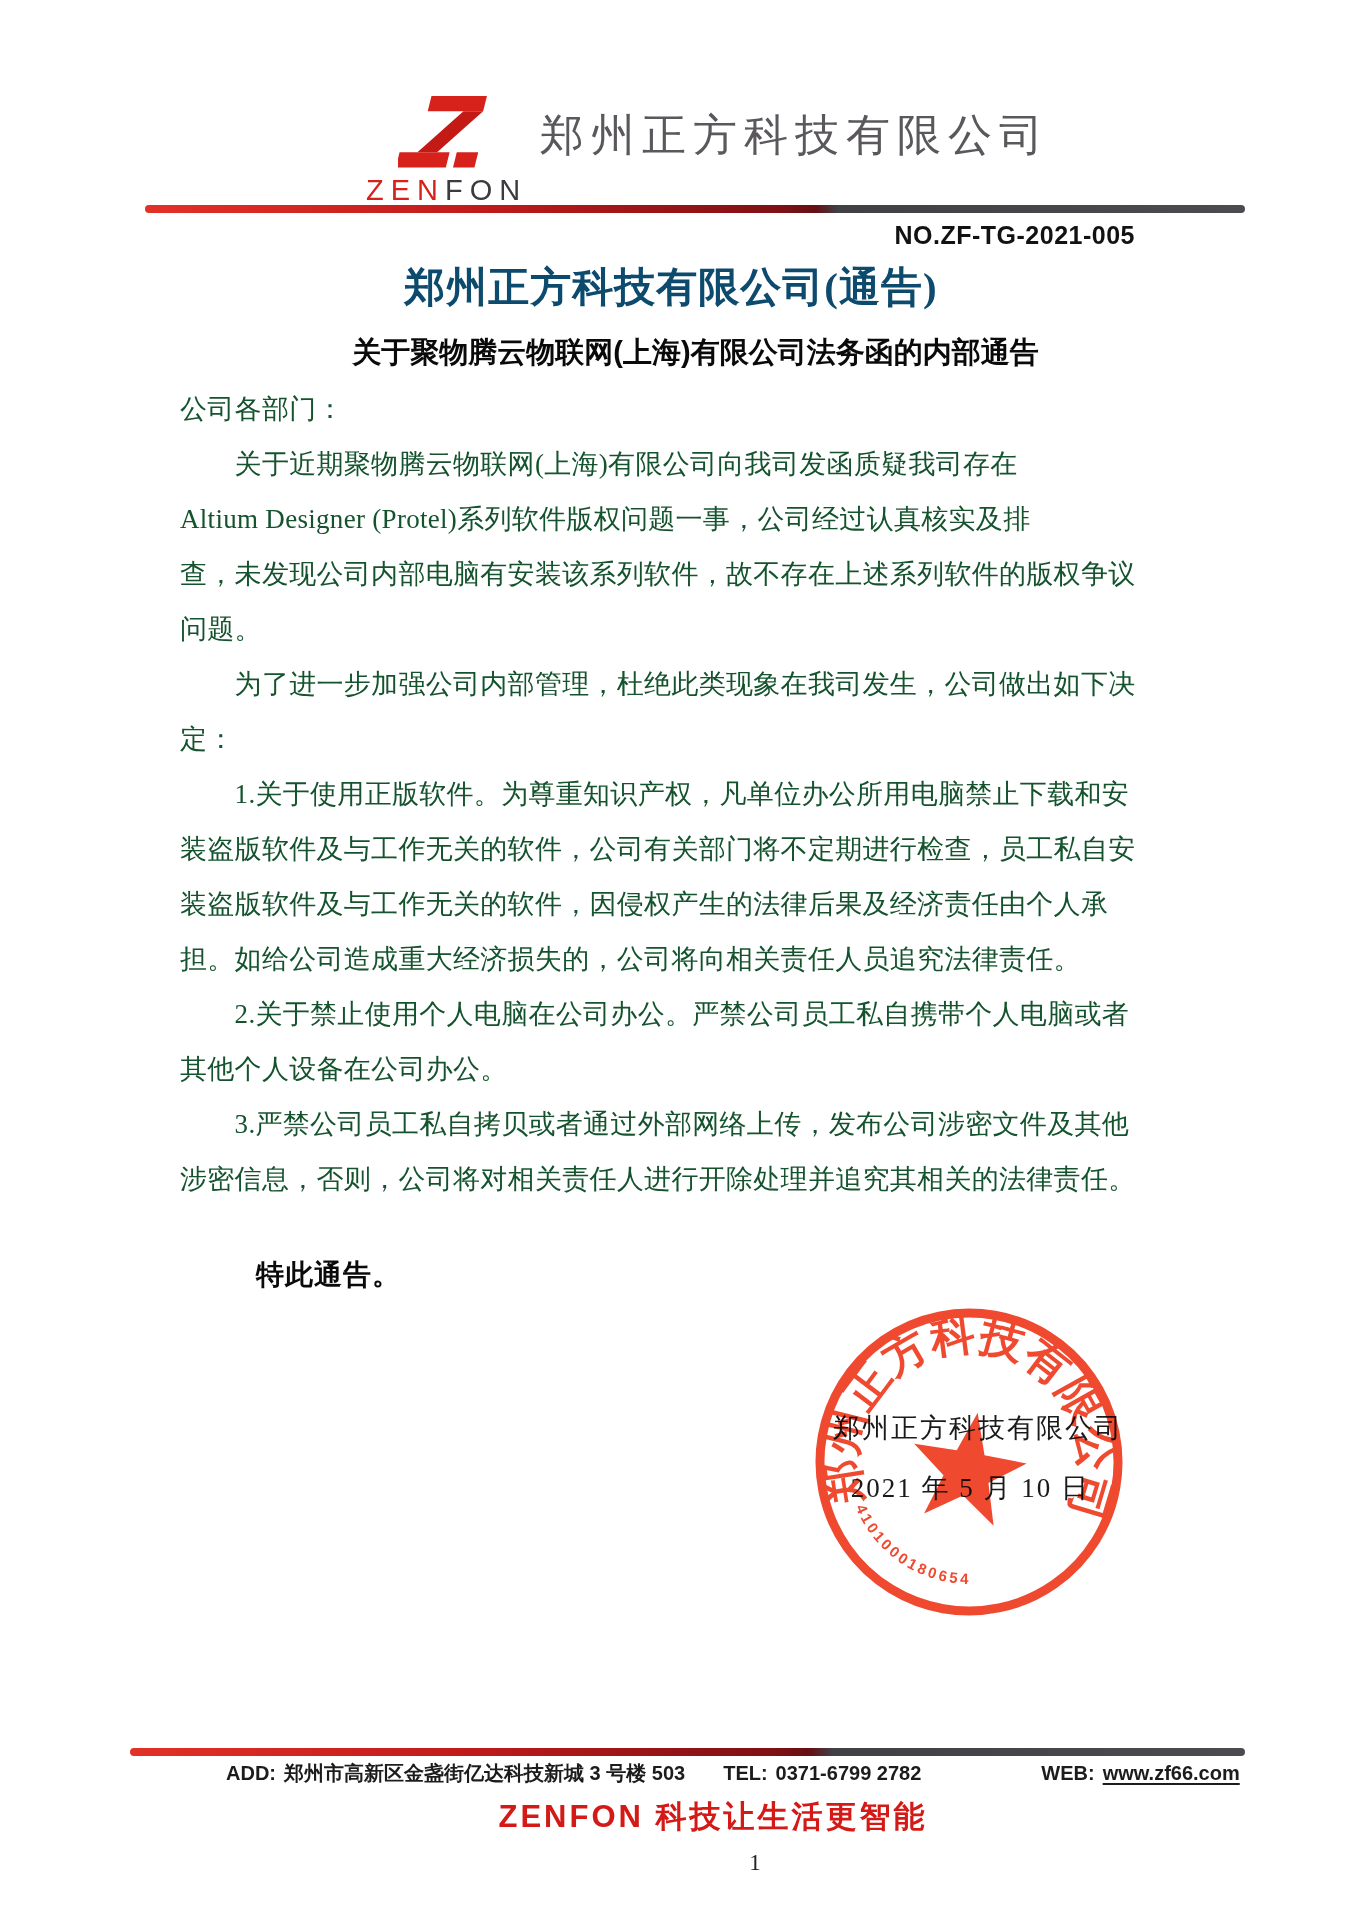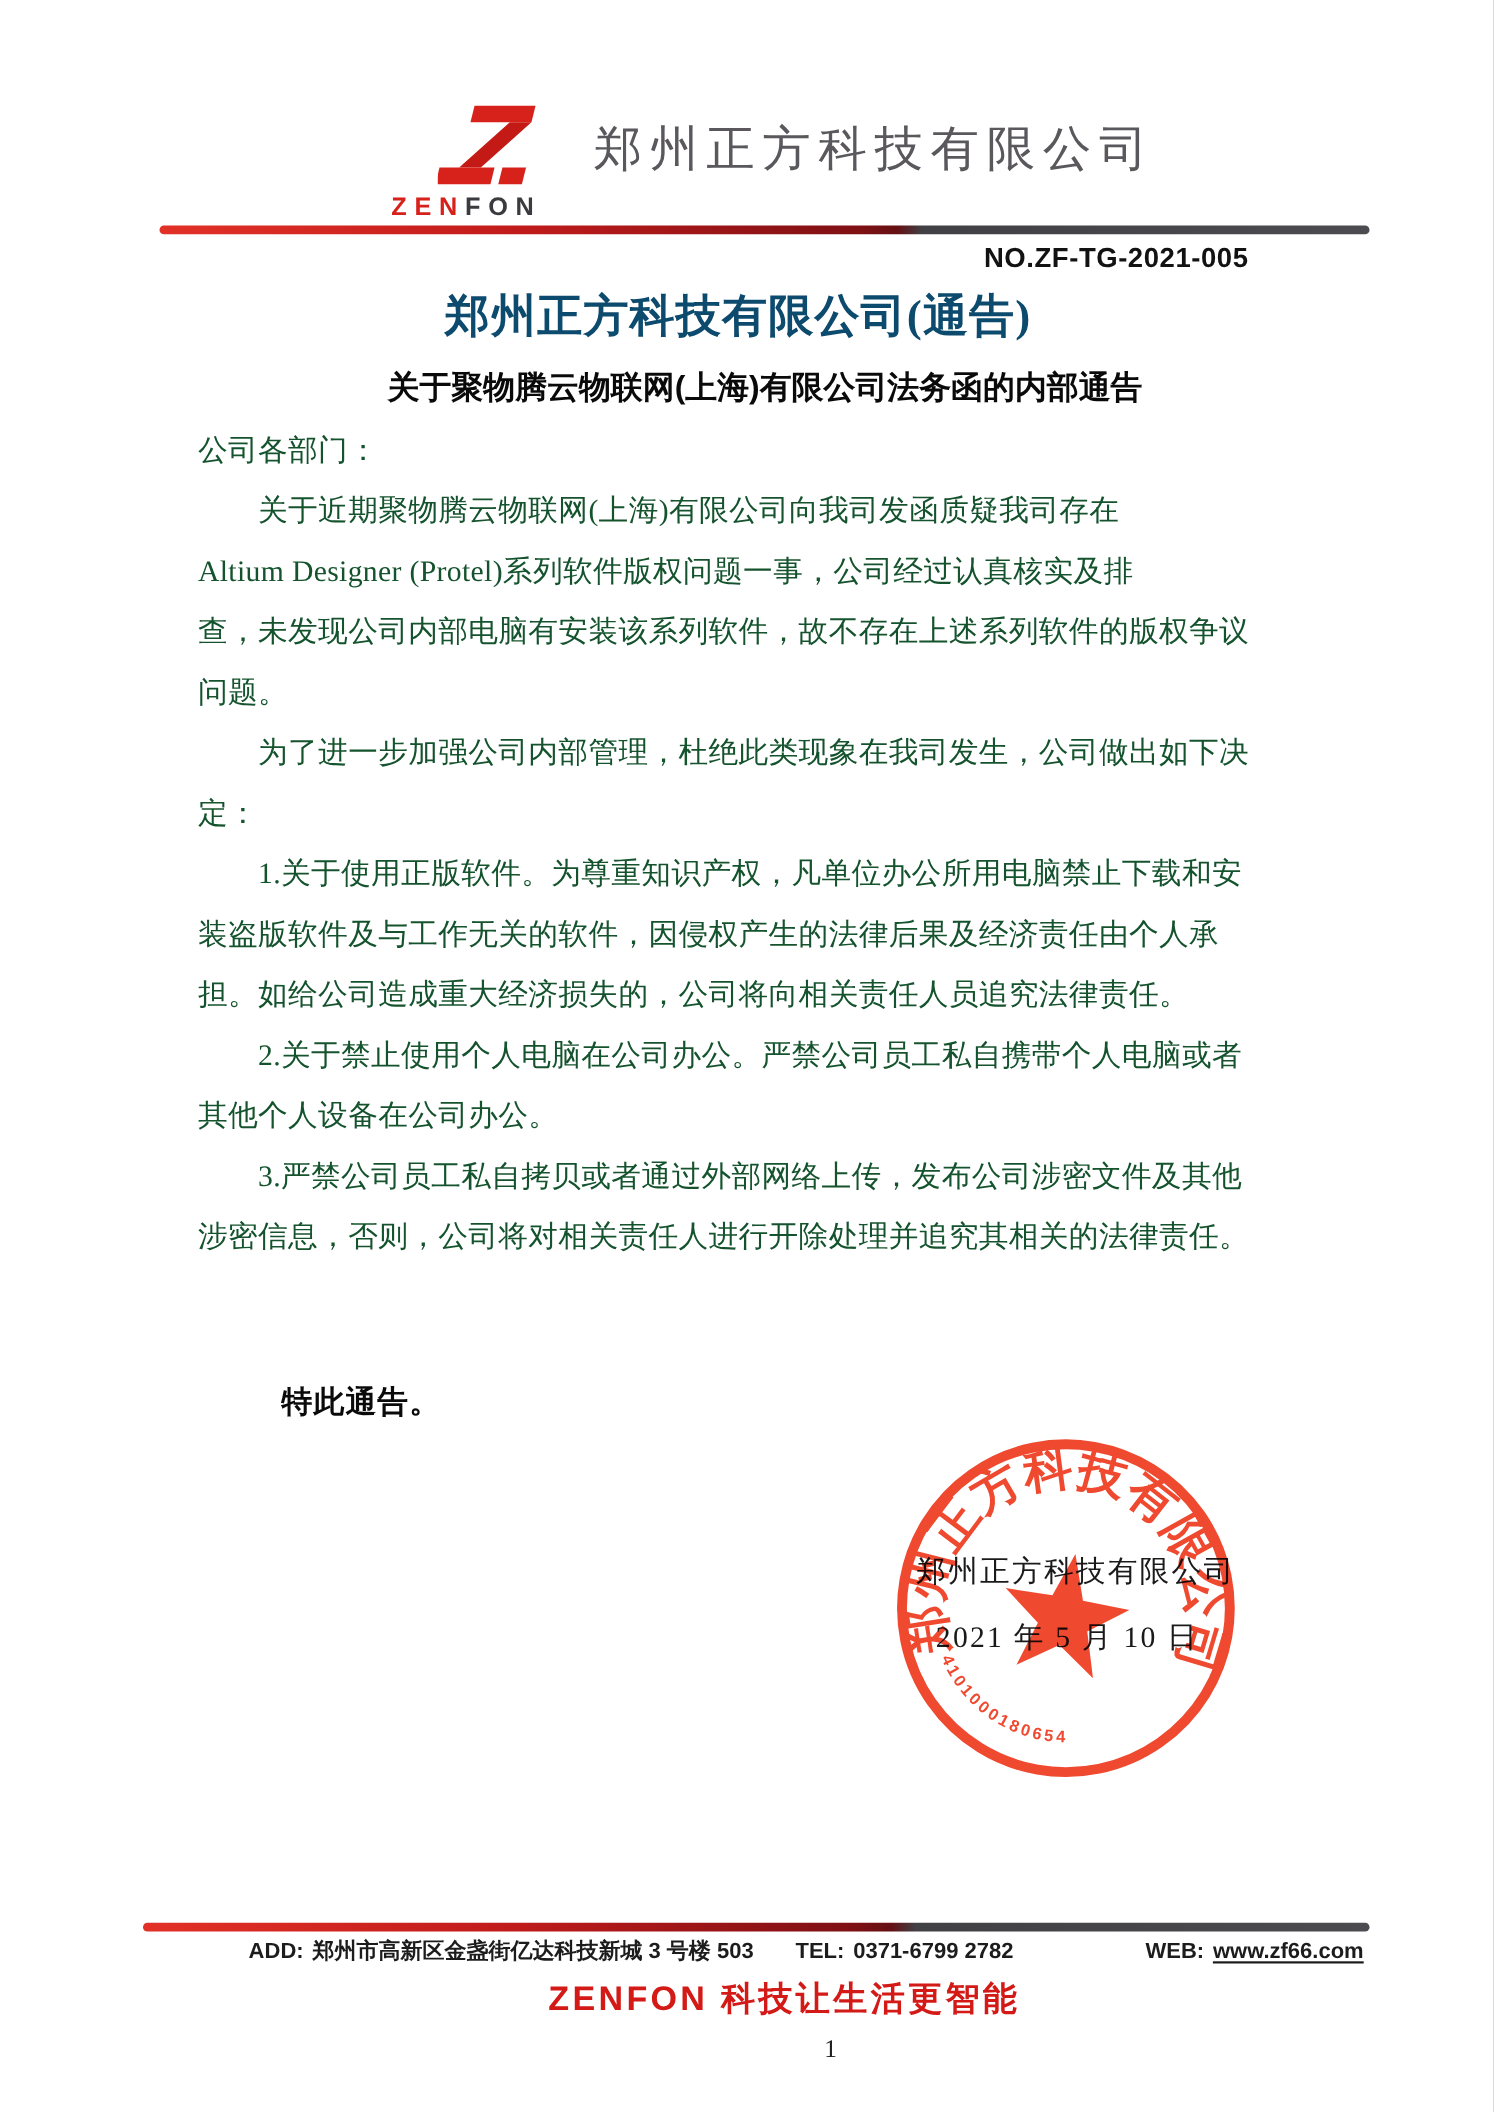--- a/index.html
+++ b/index.html
@@ -4,23 +4,23 @@
 <style>
   html,body{margin:0;padding:0;background:#9a9a9a;}
   .page{
     position:relative;width:1358px;height:1920px;margin:0 auto;
     background:#ffffff;overflow:hidden;
     font-family:"Liberation Serif","DejaVu Serif",serif;color:#161616;
   }
   
   .logo-mark{position:absolute;left:398px;top:96px;width:92px;height:76px;}
   .logo-word{
-    position:absolute;left:344px;top:174px;width:160px;text-align:center;
+    position:absolute;left:366px;top:174px;width:160px;text-align:center;
     font-family:"Liberation Sans","DejaVu Sans",sans-serif;
-    font-size:23px;font-weight:700;letter-spacing:7px;white-space:nowrap;
+    font-size:29px;font-weight:400;letter-spacing:7px;white-space:nowrap;
   }
   .logo-word .zen{color:#d7221c;}
   .logo-word .fon{color:#3b3a3e;}
   .hdr-company{
     position:absolute;left:540px;top:106px;
     font-family:"Liberation Sans","DejaVu Sans",sans-serif;
     font-size:44px;font-weight:400;color:#5a585c;letter-spacing:7px;white-space:nowrap;
   }
   .hdr-bar,.ftr-bar{
     position:absolute;height:8px;border-radius:4px;
@@ -108,20 +108,21 @@
 
   <div class="body-text">
       <div class="line">公司各部门：</div>
       <div class="line">　　关于近期聚物腾云物联网(上海)有限公司向我司发函质疑我司存在</div>
       <div class="line">Altium Designer  (Protel)系列软件版权问题一事，公司经过认真核实及排</div>
       <div class="line">查，未发现公司内部电脑有安装该系列软件，故不存在上述系列软件的版权争议</div>
       <div class="line">问题。</div>
       <div class="line">　　为了进一步加强公司内部管理，杜绝此类现象在我司发生，公司做出如下决</div>
       <div class="line">定：</div>
       <div class="line">　　1.关于使用正版软件。为尊重知识产权，凡单位办公所用电脑禁止下载和安</div>
+      <div class="line">装盗版软件及与工作无关的软件，公司有关部门将不定期进行检查，员工私自安</div>
       <div class="line">装盗版软件及与工作无关的软件，因侵权产生的法律后果及经济责任由个人承</div>
       <div class="line">担。如给公司造成重大经济损失的，公司将向相关责任人员追究法律责任。</div>
       <div class="line">　　2.关于禁止使用个人电脑在公司办公。严禁公司员工私自携带个人电脑或者</div>
       <div class="line">其他个人设备在公司办公。</div>
       <div class="line">　　3.严禁公司员工私自拷贝或者通过外部网络上传，发布公司涉密文件及其他</div>
       <div class="line">涉密信息，否则，公司将对相关责任人进行开除处理并追究其相关的法律责任。</div>
     </div>
   <div class="closing">特此通告。</div>
 
   <div class="sig-company">郑州正方科技有限公司</div>

